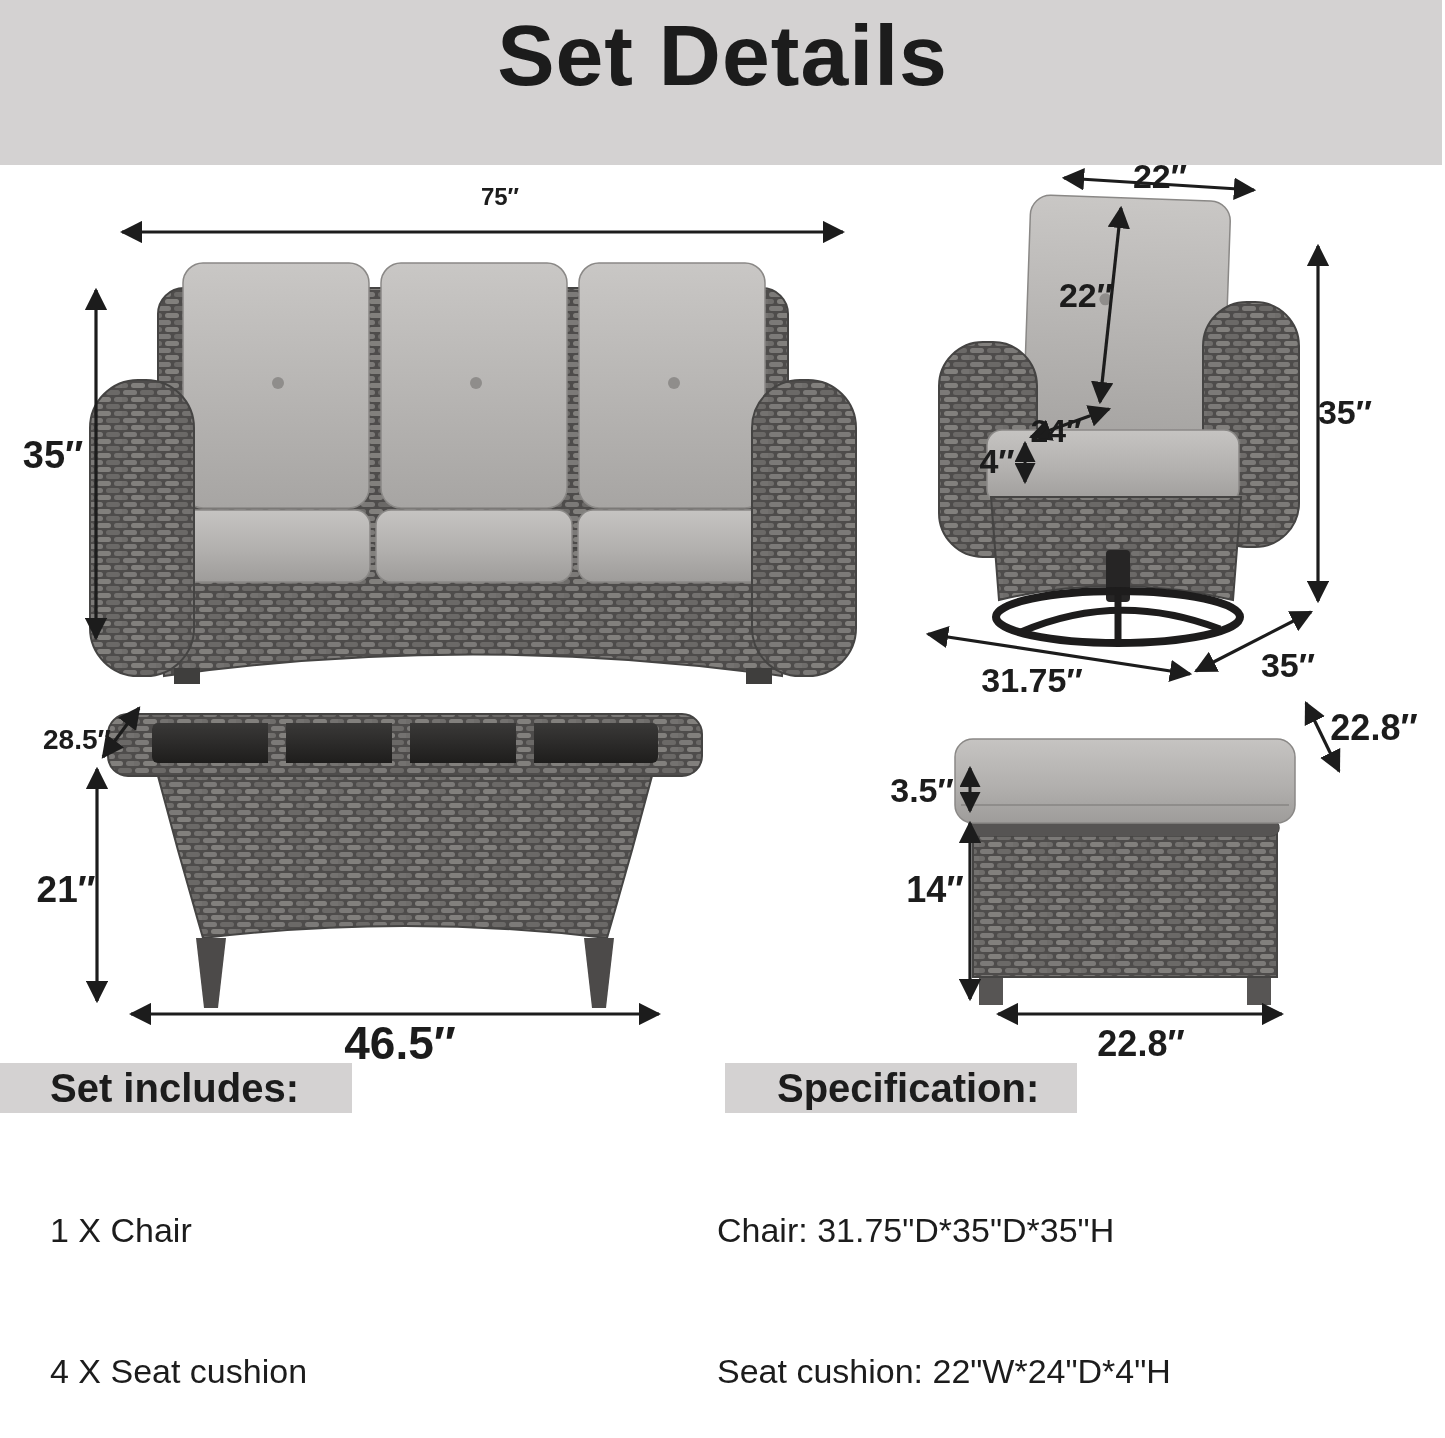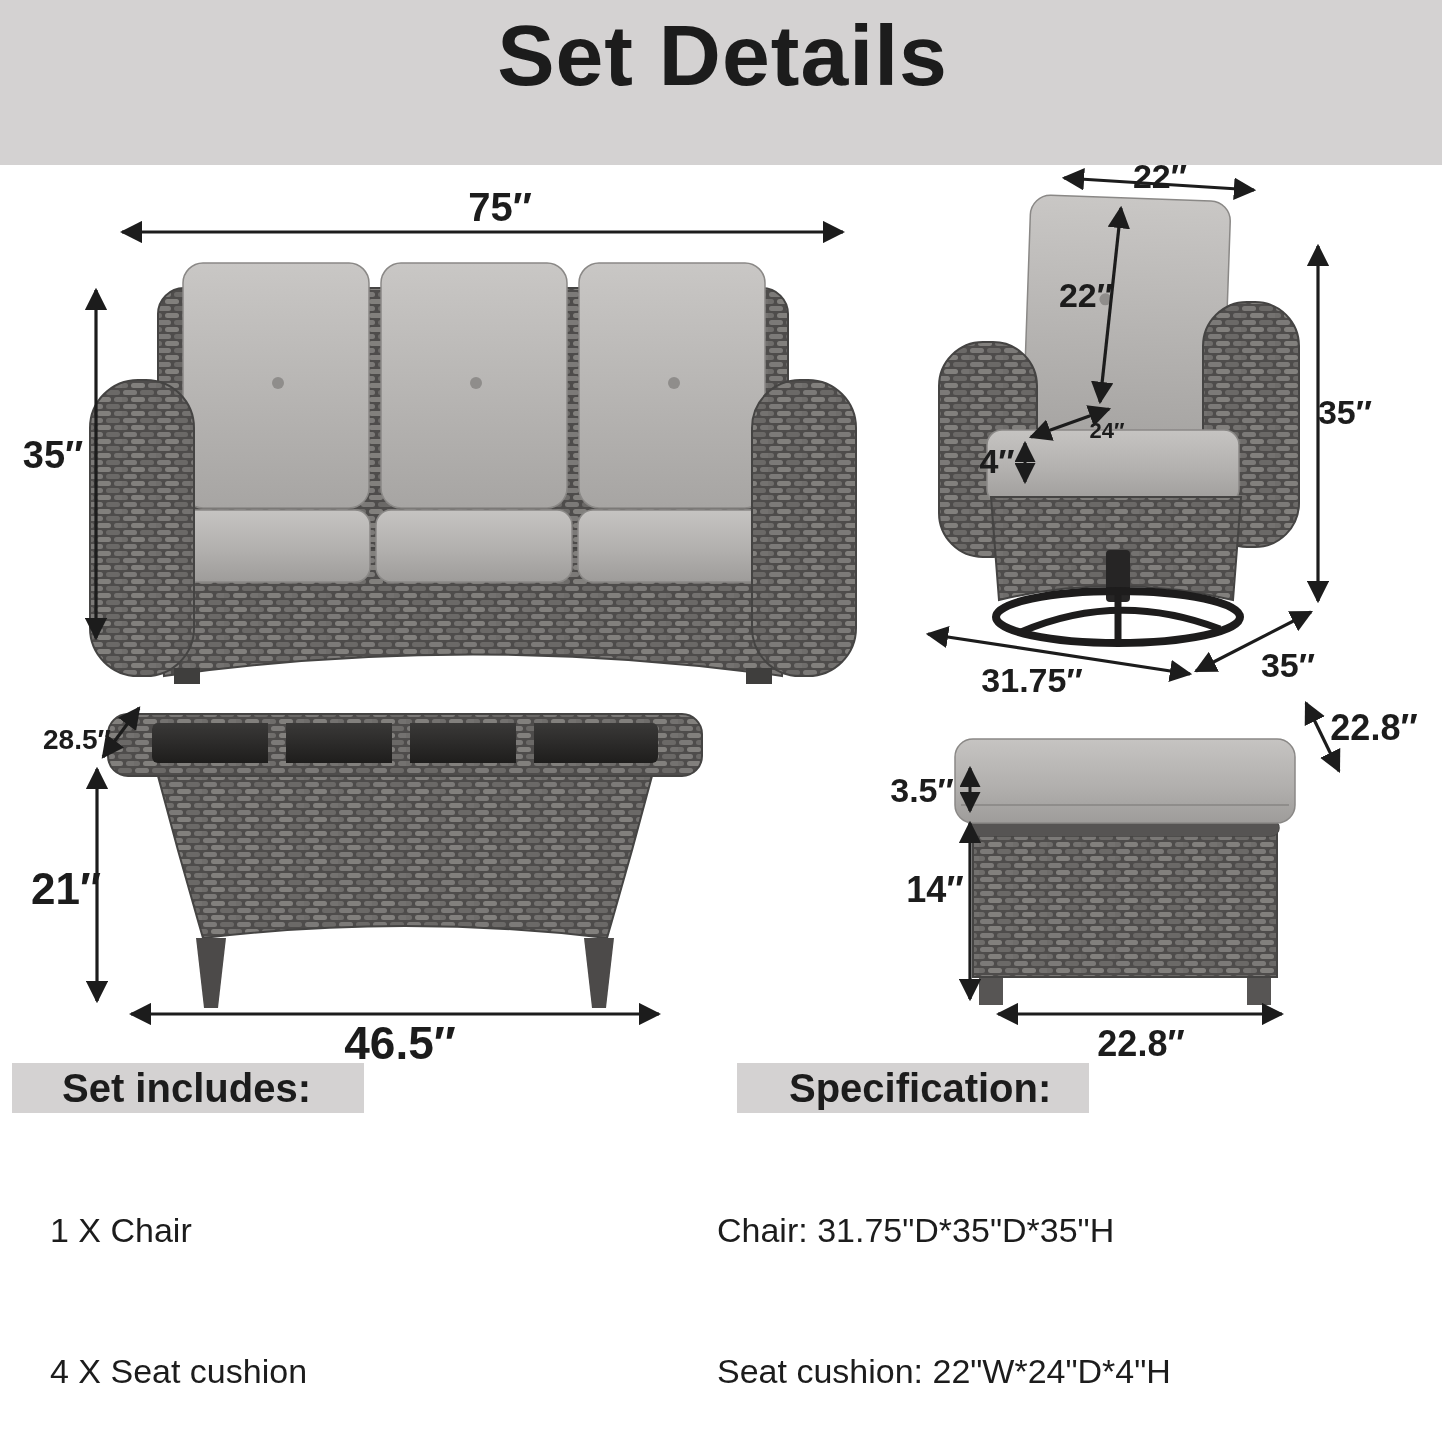--- a/index.html
+++ b/index.html
@@ -8,21 +8,21 @@
     background:#ffffff;font-family:"Liberation Sans",sans-serif;color:#1c1c1c;
   }
   .band{position:absolute;background:#d4d2d2;}
   #header-band{left:0;top:0;width:1445px;height:165px;text-align:center;}
   #page-title{margin:0;padding-top:6px;font-size:86px;font-weight:bold;letter-spacing:1px;}
   #page-subtitle{margin:0;margin-top:-6px;font-size:44px;font-weight:bold;white-space:pre;}
   .dim{
     position:absolute;transform:translate(-50%,-50%);
     font-weight:bold;white-space:nowrap;color:#1c1c1c;line-height:1;
   }
-  .heading-band{position:absolute;top:1063px;height:50px;background:#d4d2d2;display:flex;align-items:center;margin-left:12px;}
+  .heading-band{position:absolute;top:1063px;height:50px;background:#d4d2d2;display:flex;align-items:center;}
   .heading-band .hd{font-size:40px;font-weight:bold;line-height:50px;}
   .list{position:absolute;top:1113px;font-size:34px;line-height:47px;white-space:pre;}
   .fig{position:absolute;}
   svg{display:block;}
   #arrow-overlay{position:absolute;left:0;top:0;pointer-events:none;}
 </style>
 </head>
 <body>
 
 <div id="canvas">
@@ -144,31 +144,31 @@
       <line x1="103" y1="757" x2="139" y2="708" marker-start="url(#ah)" marker-end="url(#ah)"></line>
       <line x1="97" y1="769" x2="97" y2="1001" marker-start="url(#ah)" marker-end="url(#ah)"></line>
       <line x1="131" y1="1014" x2="659" y2="1014" marker-start="url(#ah)" marker-end="url(#ah)"></line>
       <line x1="1306" y1="703" x2="1339" y2="771" marker-start="url(#ah)" marker-end="url(#ah)"></line>
       <line x1="970" y1="768" x2="970" y2="811" stroke-width="3" marker-start="url(#ah)" marker-end="url(#ah)"></line>
       <line x1="970" y1="823" x2="970" y2="999" marker-start="url(#ah)" marker-end="url(#ah)"></line>
       <line x1="998" y1="1014" x2="1282" y2="1014" marker-start="url(#ah)" marker-end="url(#ah)"></line>
     </g>
   </svg>
 
-  <div class="dim" style="left:500px;top:207px;font-size:40px">75″</div>
+  <div class="dim" style="left:500px;top:197px;font-size:24px">75″</div>
   <div class="dim" style="left:53px;top:455px;font-size:38px">35″</div>
   <div class="dim" style="left:1160px;top:176px;font-size:34px">22″</div>
   <div class="dim" style="left:1086px;top:295px;font-size:34px">22″</div>
-  <div class="dim" style="left:1107px;top:431px;font-size:22px">24″</div>
+  <div class="dim" style="left:1056px;top:431px;font-size:32px">24″</div>
   <div class="dim" style="left:997px;top:461px;font-size:34px">4″</div>
   <div class="dim" style="left:1345px;top:412px;font-size:34px">35″</div>
   <div class="dim" style="left:1032px;top:680px;font-size:34px">31.75″</div>
   <div class="dim" style="left:1288px;top:665px;font-size:34px">35″</div>
   <div class="dim" style="left:77px;top:740px;font-size:28px">28.5″</div>
-  <div class="dim" style="left:66px;top:889px;font-size:44px">21″</div>
+  <div class="dim" style="left:66px;top:889px;font-size:37px">21″</div>
   <div class="dim" style="left:400px;top:1043px;font-size:46px">46.5″</div>
   <div class="dim" style="left:1374px;top:728px;font-size:36px">22.8″</div>
   <div class="dim" style="left:922px;top:790px;font-size:34px">3.5″</div>
   <div class="dim" style="left:935px;top:890px;font-size:36px">14″</div>
   <div class="dim" style="left:1141px;top:1044px;font-size:36px">22.8″</div>
 
   <div class="heading-band" style="left:0;width:352px">
     <span class="hd" style="padding-left:50px">Set includes:</span>
   </div>
   <div class="list" style="left:50px">

